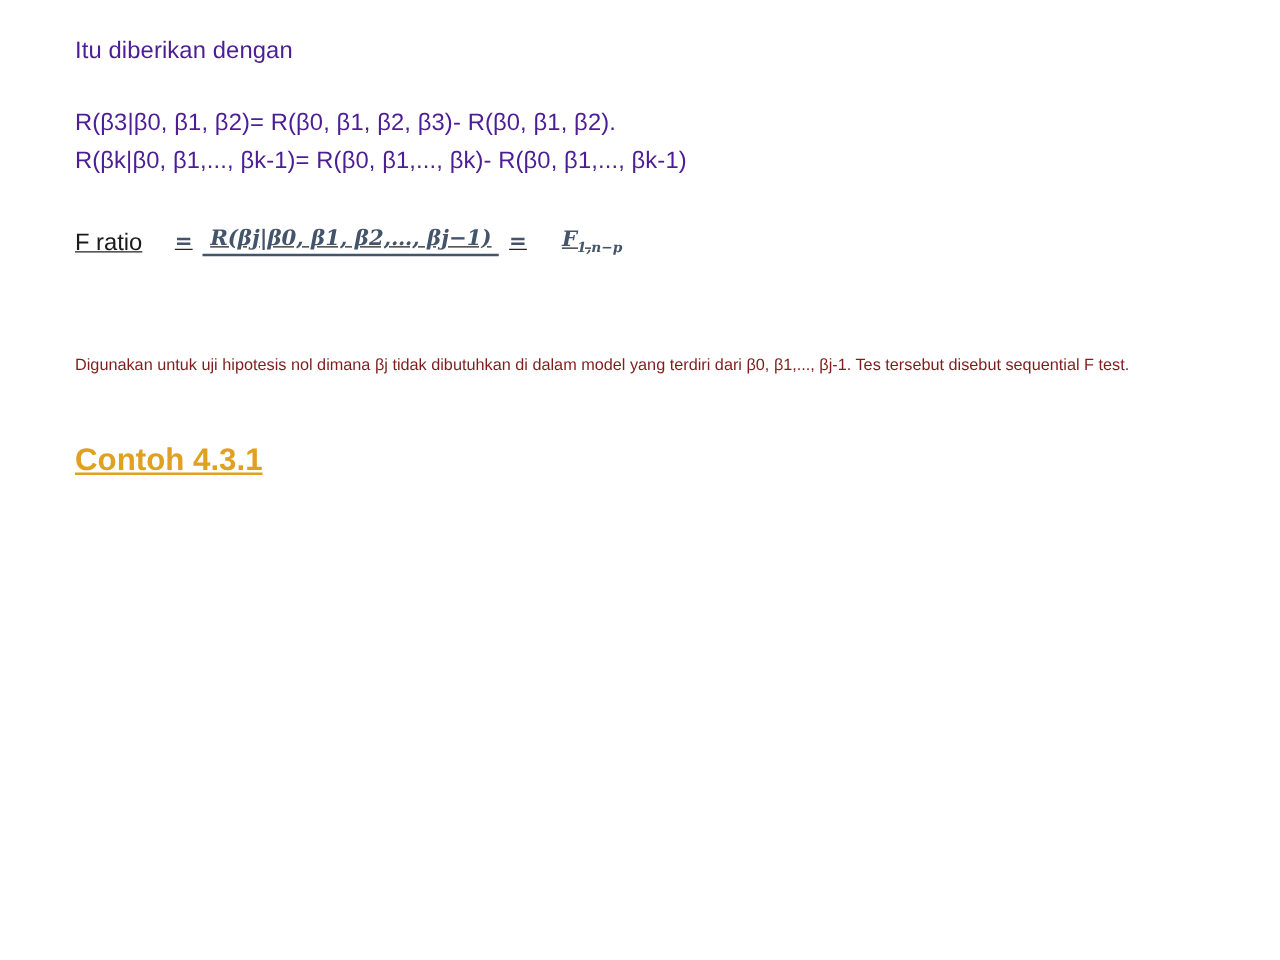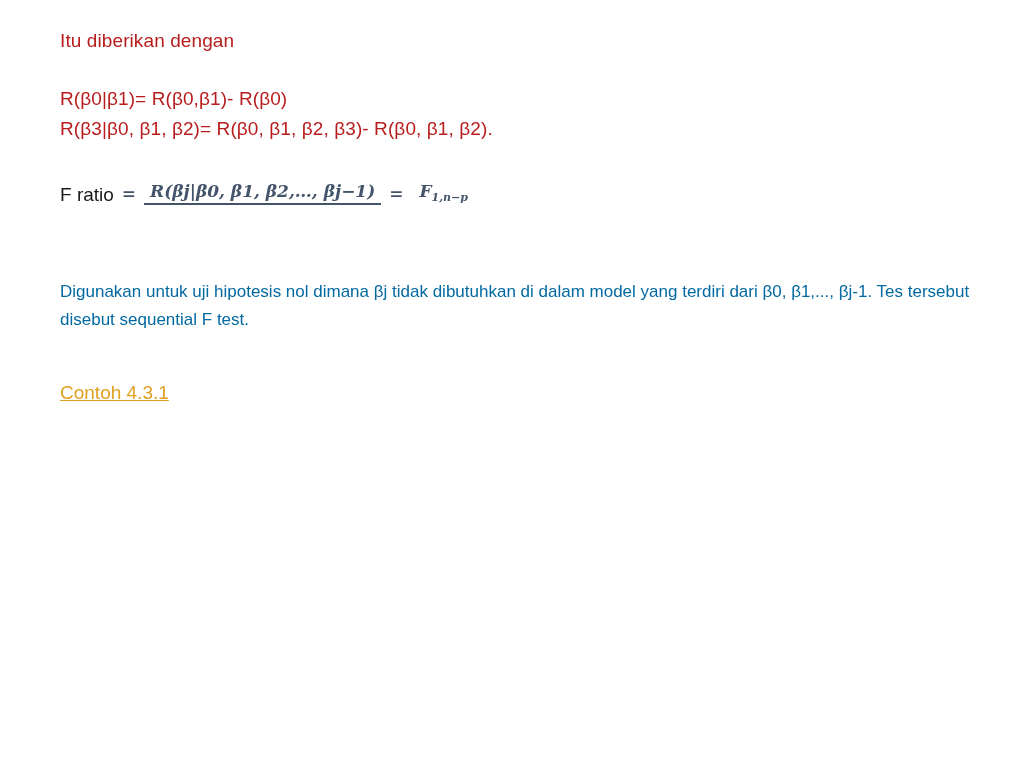--- a/index.html
+++ b/index.html
@@ -24,21 +24,21 @@
   }
   .content {
     position: absolute;
     left: 60px;
     top: 26px;
     width: 930px;
   }
   .line {
     font-size: 19px;
     line-height: 30px;
-    color: #b91c1c;
+    color: #4c1d95;
     white-space: pre-wrap;
     letter-spacing: 0.1px;
   }
   .spacer-sm { height: 28px; }
   .spacer-lg { height: 36px; }
 
   
   .highlight-row {
     position: relative;
   }
@@ -62,20 +62,22 @@
   }
   .highlight-row .line {
     position: relative;
     z-index: 2;
   }
 
   
   .fratio-block {
     display: flex;
     align-items: center;
+    gap: 18px;
+    text-decoration: underline;
   }
   .fratio-label {
     font-size: 19px;
     color: #1a1a1a;
     flex: 0 0 auto;
     padding-top: 4px;
   }
   .formula {
     display: flex;
     align-items: center;
@@ -103,62 +105,63 @@
   .frac .bar {
     width: 100%;
     height: 2px;
     background: #44546a;
   }
   .frac .den {
     padding: 2px 6px 0 6px;
     font-size: 17px;
   }
   .formula .tail {
-    margin-left: 8px;
+    margin-left: 20px;
   }
   .sub {
     font-size: 11px;
     vertical-align: sub;
     font-style: italic;
   }
 
   .para {
-    font-size: 17px;
+    font-size: 13px;
     line-height: 28px;
-    color: #0369a1;
+    color: #7f1d1d;
   }
   .link {
-    font-size: 19px;
+    font-size: 25px;
     color: #e0a020;
     text-decoration: underline;
     cursor: pointer;
+    font-weight: bold;
   }
   .small-link {
     font-size: 13px;
     color: #7d9ec0;
     text-decoration: underline;
     cursor: pointer;
     display: inline-block;
     height: 14px;
   }
 </style>
 </head>
 <body>
 
 <div class="slide">
   <div class="content">
 
     <div class="line">Itu diberikan dengan</div>
 
     <div class="spacer-sm"></div>
 
-    <div class="line">R(β0|β1)= R(β0,β1)- R(β0)</div>
 
 
     <div class="line">R(β3|β0, β1, β2)= R(β0, β1, β2, β3)- R(β0, β1, β2).</div>
+    <div class="line">R(βk|β0, β1,..., βk-1)= R(β0, β1,..., βk)- R(β0, β1,..., βk-1)</div>
 
 
 
     <div class="spacer-lg"></div>
 
     <div class="fratio-block">
       <div class="fratio-label">F ratio</div>
       <div class="formula">
         <span class="eq">=</span>
         <span class="frac">

